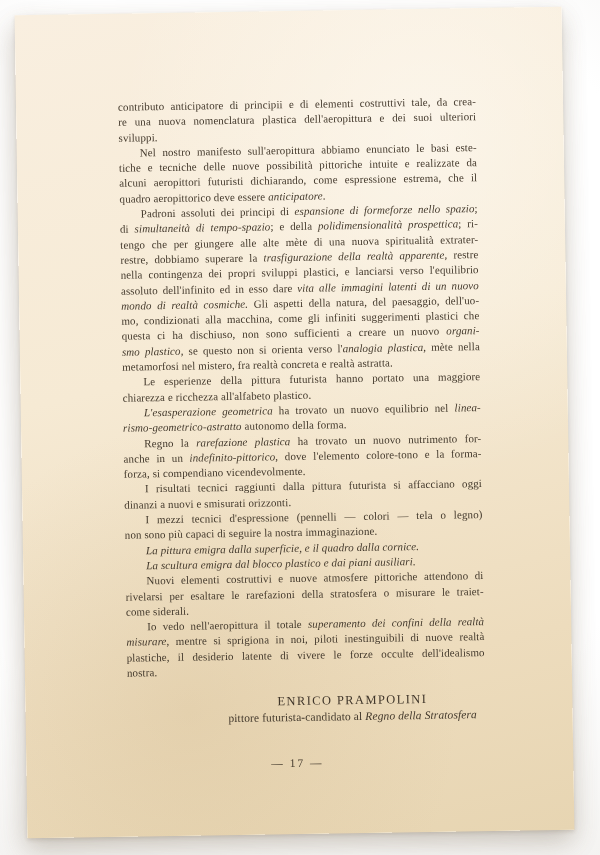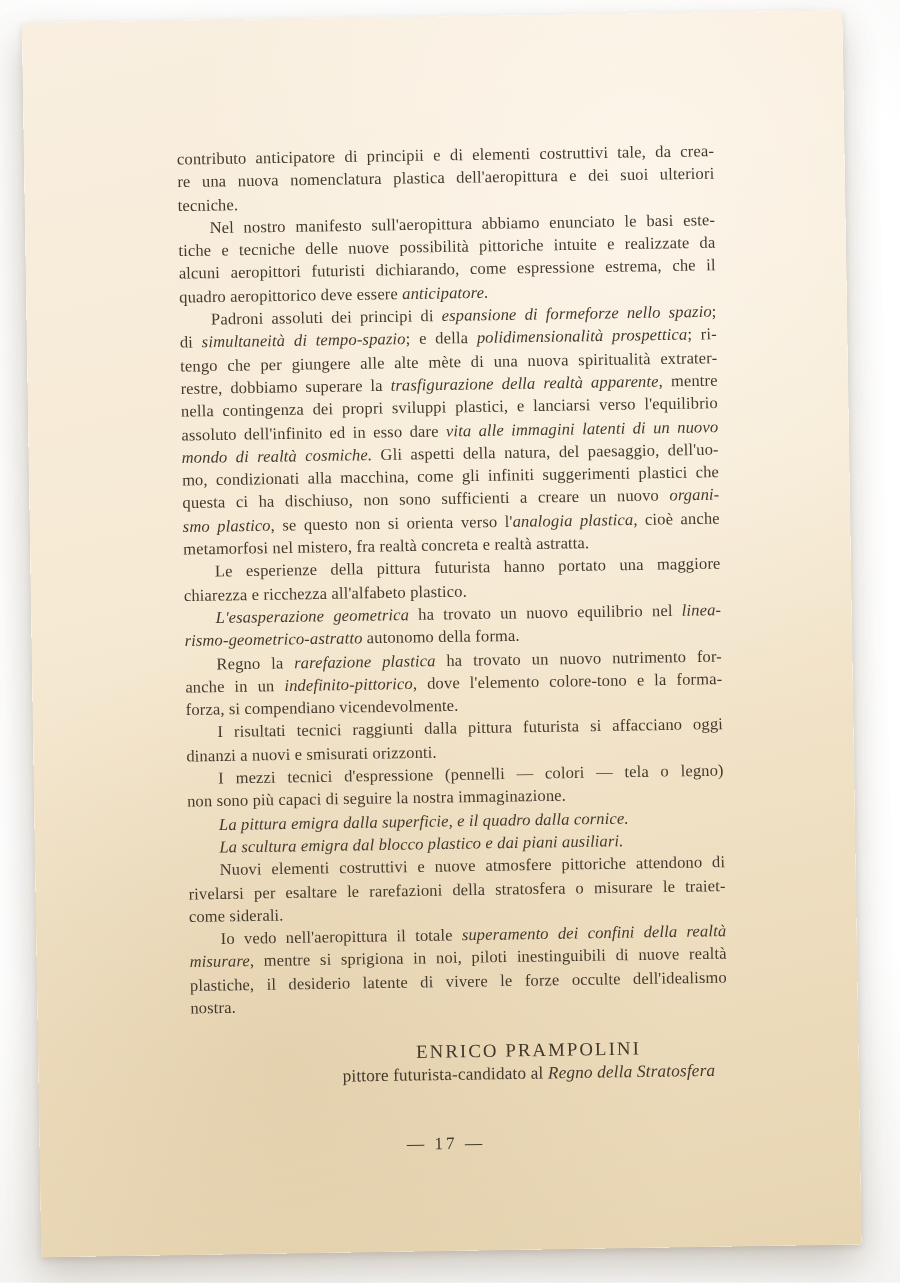--- a/index.html
+++ b/index.html
@@ -86,39 +86,39 @@
 <body>
 
 <div class="photo-backdrop"></div>
 
 <div class="paper">
   <div class="text-block">
     <div>
         <div>
           <div class="line"><span>contributo anticipatore di principii e di elementi costruttivi tale, da crea-</span></div>
           <div class="line"><span>re una nuova nomenclatura plastica dell'aeropittura e dei suoi ulteriori</span></div>
-          <div class="line last"><span>tecniche.</span></div>
+          <div class="line last"><span>sviluppi.</span></div>
         </div>
         <div>
           <div class="line ind"><span>Nel nostro manifesto sull'aeropittura abbiamo enunciato le basi este-</span></div>
           <div class="line"><span>tiche e tecniche delle nuove possibilità pittoriche intuite e realizzate da</span></div>
           <div class="line"><span>alcuni aeropittori futuristi dichiarando, come espressione estrema, che il</span></div>
           <div class="line last"><span>quadro aeropittorico deve essere </span><em>anticipatore</em><span>.</span></div>
         </div>
         <div>
           <div class="line ind"><span>Padroni assoluti dei principi di </span><em>espansione di formeforze nello spazio</em><span>;</span></div>
           <div class="line"><span>di </span><em>simultaneità di tempo-spazio</em><span>; e della </span><em>polidimensionalità prospettica</em><span>; ri-</span></div>
           <div class="line"><span>tengo che per giungere alle alte mète di una nuova spiritualità extrater-</span></div>
-          <div class="line"><span>restre, dobbiamo superare la </span><em>trasfigurazione della realtà apparente</em><span>, mentre</span></div>
+          <div class="line"><span>restre, dobbiamo superare la </span><em>trasfigurazione della realtà apparente</em><span>, restre</span></div>
           <div class="line"><span>nella contingenza dei propri sviluppi plastici, e lanciarsi verso l'equilibrio</span></div>
           <div class="line"><span>assoluto dell'infinito ed in esso dare </span><em>vita alle immagini latenti di un nuovo</em></div>
           <div class="line"><em>mondo di realtà cosmiche.</em><span> Gli aspetti della natura, del paesaggio, dell'uo-</span></div>
           <div class="line"><span>mo, condizionati alla macchina, come gli infiniti suggerimenti plastici che</span></div>
           <div class="line"><span>questa ci ha dischiuso, non sono sufficienti a creare un nuovo </span><em>organi-</em></div>
-          <div class="line"><em>smo plastico</em><span>, se questo non si orienta verso l'</span><em>analogia plastica</em><span>, cioè anche</span></div>
+          <div class="line"><em>smo plastico</em><span>, se questo non si orienta verso l'</span><em>analogia plastica</em><span>, mète nella</span></div>
           <div class="line last"><span>metamorfosi nel mistero, fra realtà concreta e realtà astratta.</span></div>
         </div>
         <div>
           <div class="line ind"><span>Le esperienze della pittura futurista hanno portato una maggiore</span></div>
           <div class="line last"><span>chiarezza e ricchezza all'alfabeto plastico.</span></div>
         </div>
         <div>
           <div class="line ind"><em>L'esasperazione geometrica</em><span> ha trovato un nuovo equilibrio nel </span><em>linea-</em></div>
           <div class="line last"><em>rismo-geometrico-astratto</em><span> autonomo della forma.</span></div>
         </div>

